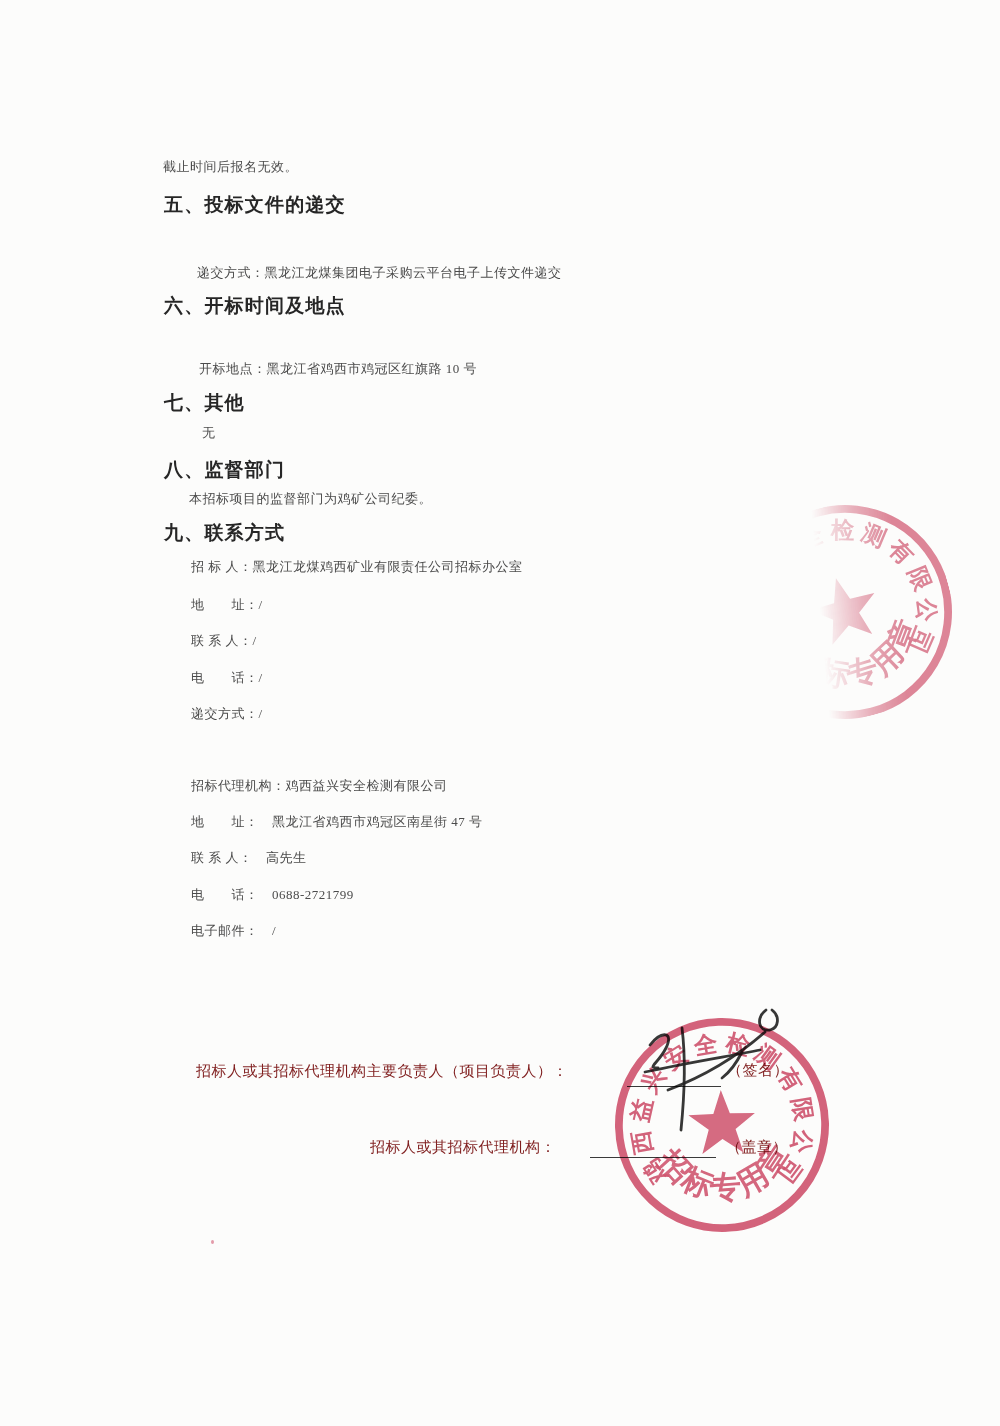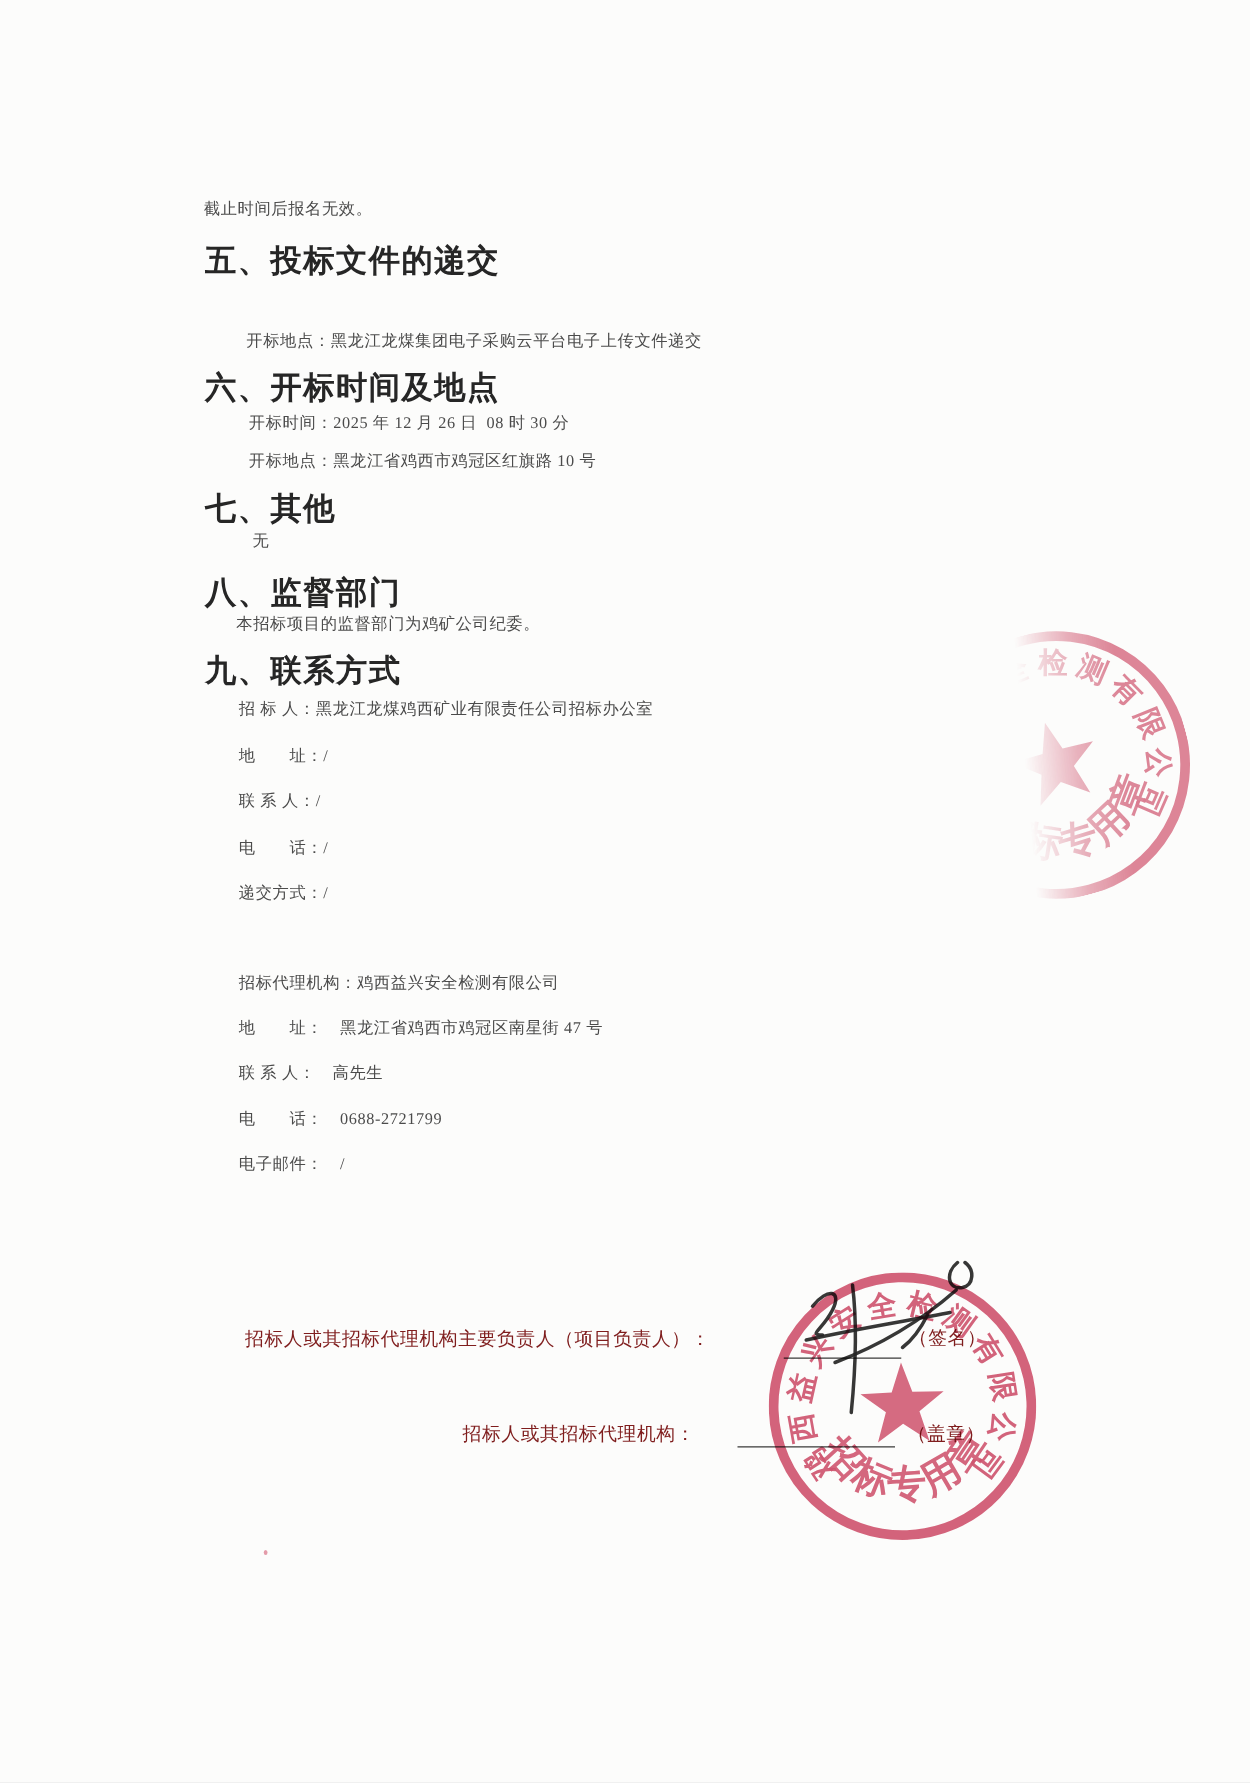--- a/index.html
+++ b/index.html
@@ -14,21 +14,21 @@
   .tl{
     position:absolute;
     white-space:pre;
     font-size:13px;
     letter-spacing:.5px;
     color:#4b4b4b;
   }
   .h{
     font-family:"Liberation Sans","DejaVu Sans",sans-serif;
     font-weight:700;
-    font-size:25px;
+    font-size:19px;
     letter-spacing:1.2px;
     color:#262626;
   }
   .sig{font-size:15px;color:#7f1d1d;}
   .underline{
     position:absolute;
     height:0;
     border-bottom:1.6px solid #3a3a3a;
   }
   .stamp{
@@ -71,24 +71,23 @@
   }
 </style>
 </head>
 <body>
 
 <div class="page">
 
   <div class="tl" style="left:163px;top:158px">截止时间后报名无效。</div>
 
   <div class="tl h" style="left:164px;top:192px">五、投标文件的递交</div>
-  <div class="tl" style="left:197px;top:264px">开标地点：黑龙江龙煤集团电子采购云平台电子上传文件递交</div>
+  <div class="tl" style="left:197px;top:264px">递交方式：黑龙江龙煤集团电子采购云平台电子上传文件递交</div>
 
   <div class="tl h" style="left:164px;top:293px">六、开标时间及地点</div>
-  <div class="tl" style="left:199px;top:329px">开标时间：2025 年 12 月 26 日  08 时 30 分</div>
   <div class="tl" style="left:199px;top:360px">开标地点：黑龙江省鸡西市鸡冠区红旗路 10 号</div>
 
   <div class="tl h" style="left:164px;top:390px">七、其他</div>
   <div class="tl" style="left:202px;top:424px">无</div>
 
   <div class="tl h" style="left:164px;top:457px">八、监督部门</div>
   <div class="tl" style="left:189px;top:490px">本招标项目的监督部门为鸡矿公司纪委。</div>
 
   <div class="tl h" style="left:164px;top:520px">九、联系方式</div>
 

